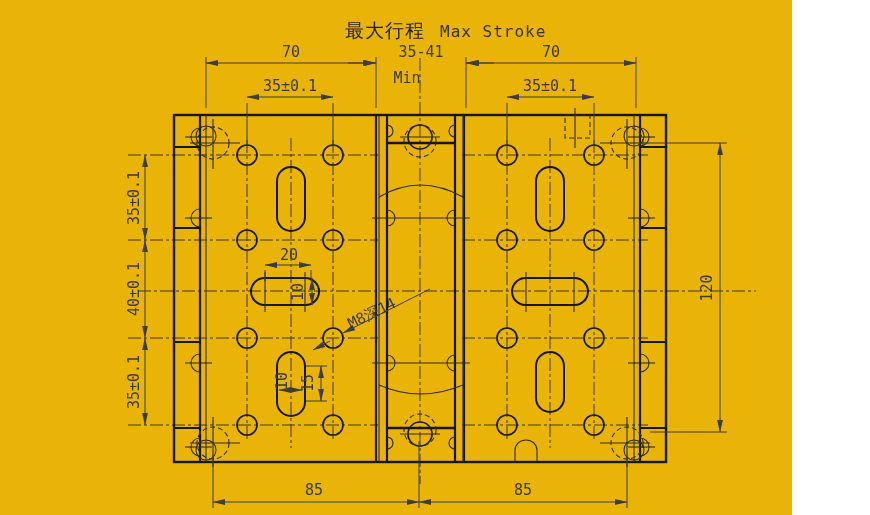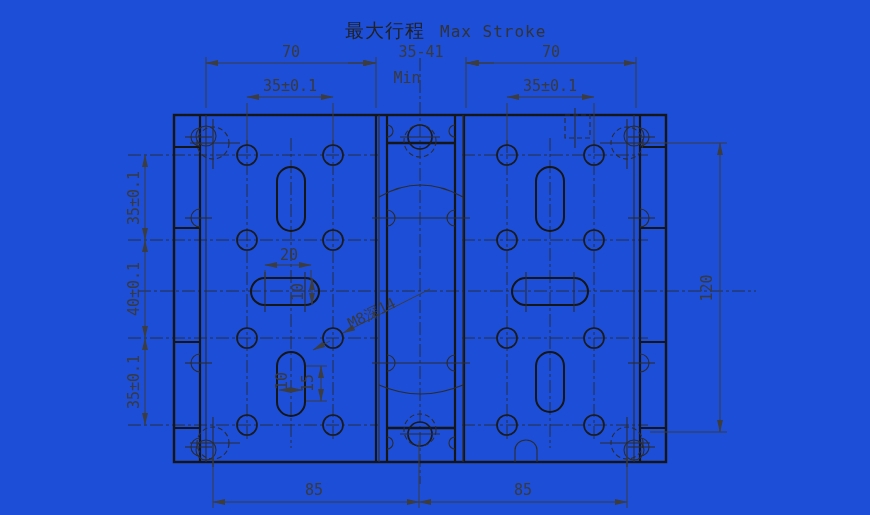--- a/index.html
+++ b/index.html
@@ -1,16 +1,16 @@
 <!DOCTYPE html>
 <html><head>
 <meta charset="utf-8">
 <style>
   html,body{margin:0;padding:0;background:#ffffff;}
-  .stage{position:relative;width:870px;height:515px;background:#1d4ed8;overflow:hidden;}
+  .stage{position:relative;width:792px;height:515px;background:#eab308;overflow:hidden;}
   svg{display:block;}
   text{font-family:"DejaVu Sans Mono","Liberation Mono",monospace;fill:#3a3a3a;}
   .t-zh{font-family:"DejaVu Sans","Liberation Sans",sans-serif;font-size:19px;fill:#222;letter-spacing:1px;}
   .t-en{font-size:16px;fill:#333;letter-spacing:1px;}
   .dim{font-size:15px;}
   .outline{stroke:#161616;fill:none;}
   .thin{stroke:#2c2c2c;stroke-width:1.1;fill:none;}
   .hole{stroke:#1b1b1b;stroke-width:1.7;fill:none;}
   .slot{stroke:#161616;stroke-width:2;fill:none;}
   .hidden-line{stroke:#2c2c2c;stroke-width:1.1;fill:none;stroke-dasharray:5 3;}

